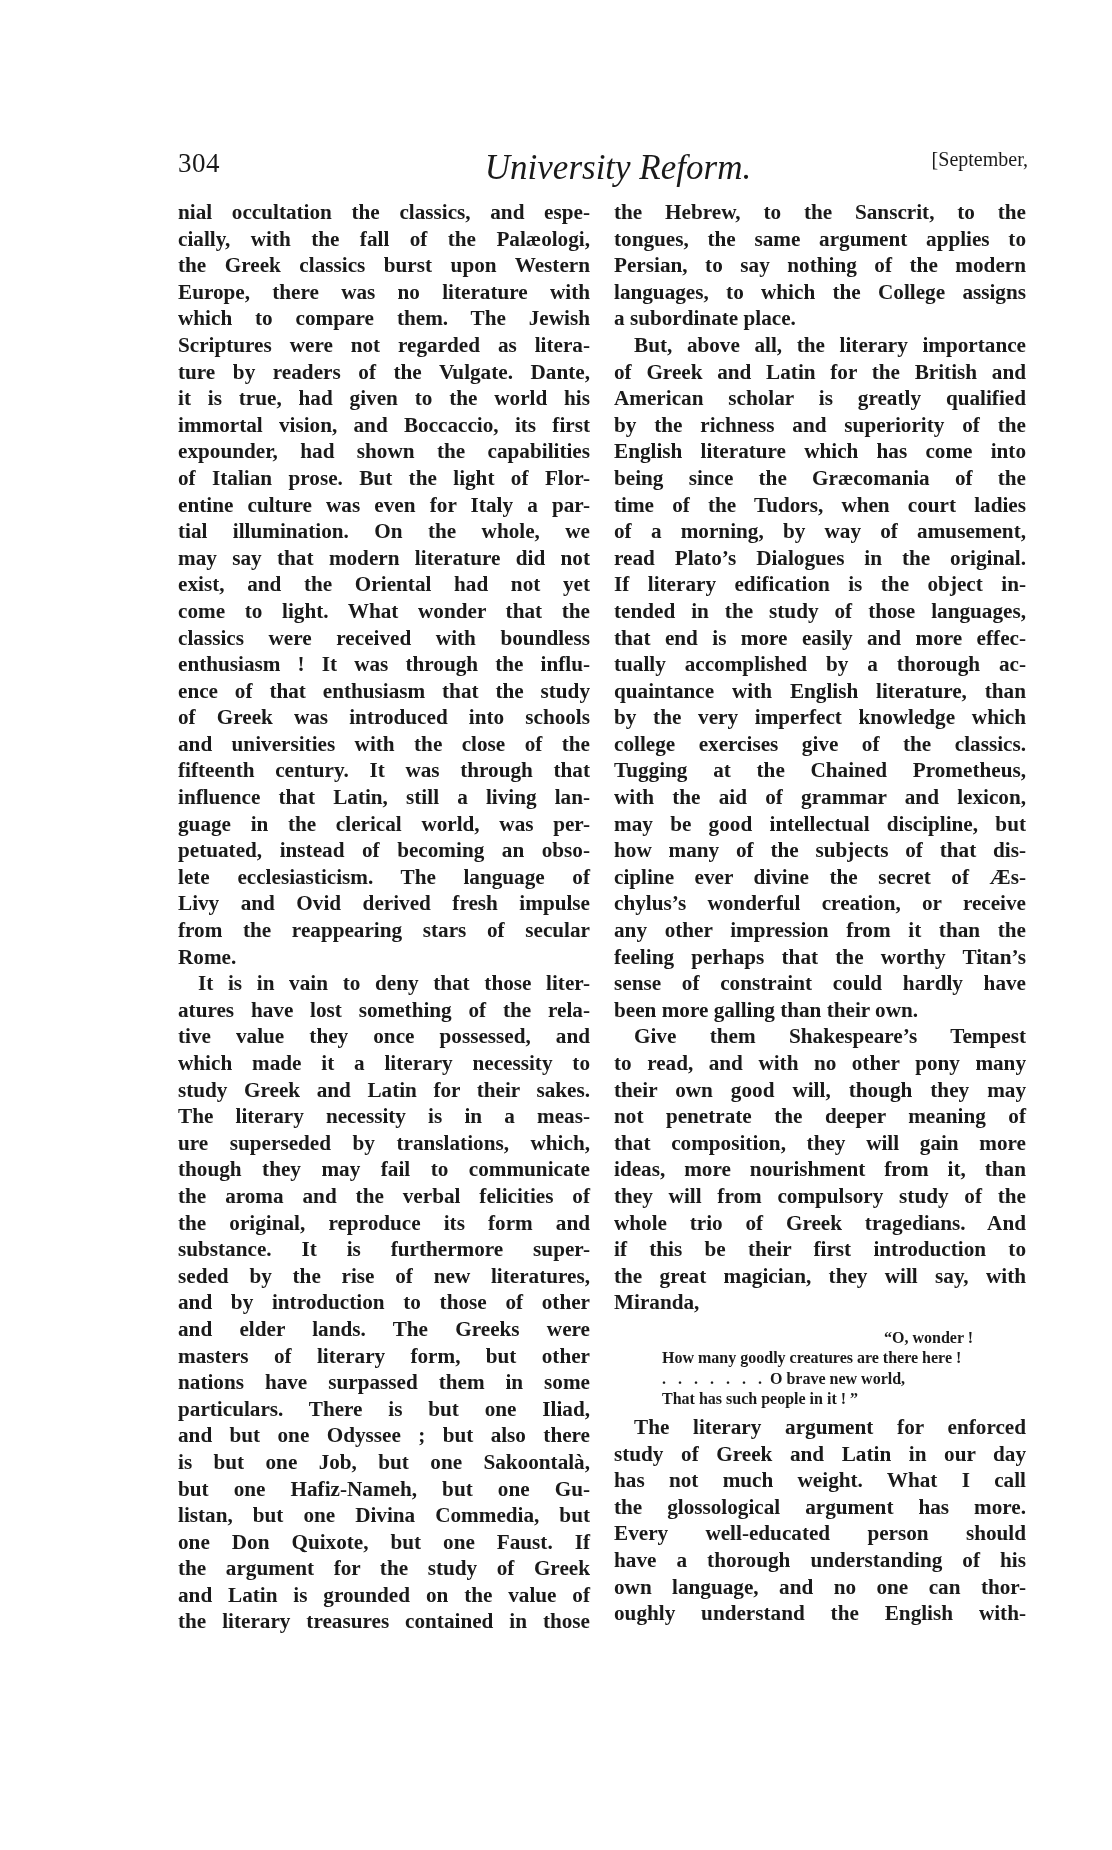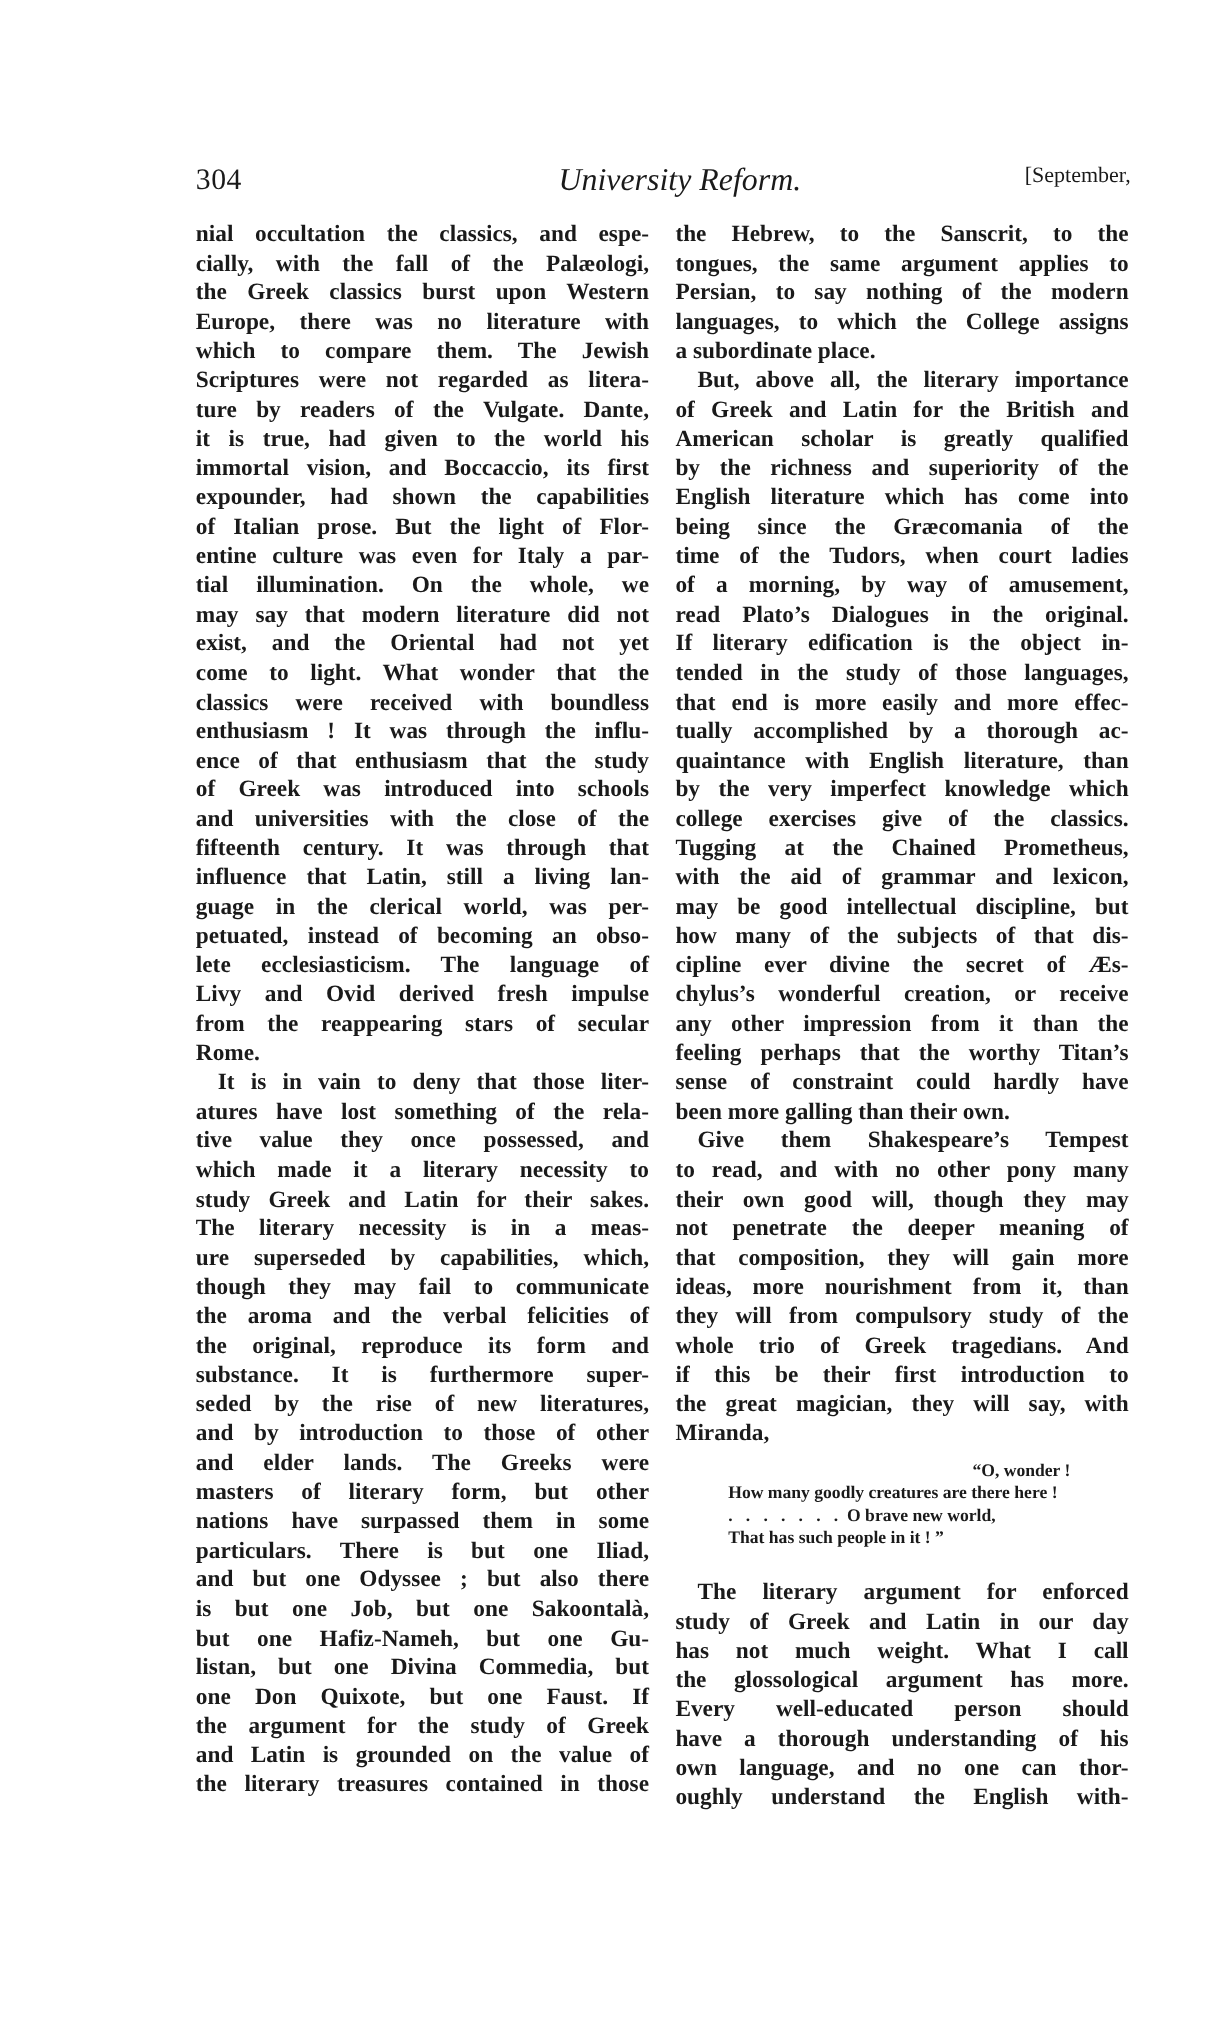--- a/index.html
+++ b/index.html
@@ -2,29 +2,29 @@
 <html><head>
 <meta charset="utf-8">
 <style>
   html, body { margin: 0; padding: 0; background: #ffffff; }
   body { width: 1112px; height: 1850px; position: relative; overflow: hidden;
          font-family: "Liberation Serif", "DejaVu Serif", serif; color: #1a1a1a; }
   .page { position: absolute; left: 0; top: 0; width: 1112px; height: 1455px; }
   .running-head { position: absolute; top: 148px; left: 178px; width: 850px; height: 36px; }
   .page-number { position: absolute; left: 0; top: 0; font-size: 27px; letter-spacing: 0.5px; }
   .running-title { position: absolute; left: 0; width: 100%; top: 0; text-align: center;
-                   font-style: italic; font-size: 29px; padding-left: 30px; box-sizing: border-box; }
+                   font-style: italic; font-size: 35px; padding-left: 30px; box-sizing: border-box; }
   .running-date { position: absolute; right: 0; top: 0; font-size: 20px; }
   .column { position: absolute; top: 199px; width: 412px; font-size: 21.2px; line-height: 26.6px; font-weight: bold; }
   .col-left { left: 178px; }
   .col-right { left: 614px; }
   .line { display: block; white-space: nowrap; text-align: justify; text-align-last: justify; height: 26.6px; }
   .line.last { text-align-last: left; }
   .line.indent { padding-left: 20px; }
-  .quote { margin-top: 12px; margin-bottom: 24px; font-size: 16px; line-height: 20.5px; padding-left: 48px; }
+  .quote { margin-top: 12px; margin-bottom: 4px; font-size: 16px; line-height: 20.5px; padding-left: 48px; }
   .quote .qline { display: block; white-space: pre; height: 20.5px; }
   .quote .qline.q0 { padding-left: 222px; }
 </style>
 </head>
 <body>
 
 <div class="page">
   <div class="running-head">
     <span class="page-number">304</span>
     <span class="running-title">University Reform.</span>
@@ -60,21 +60,21 @@
       <span class="line">lete ecclesiasticism.  The language of</span>
       <span class="line">Livy and Ovid derived fresh impulse</span>
       <span class="line">from the reappearing stars of secular</span>
       <span class="line last">Rome.</span>
       <span class="line indent">It is in vain to deny that those liter-</span>
       <span class="line">atures have lost something of the rela-</span>
       <span class="line">tive value they once possessed, and</span>
       <span class="line">which made it a literary necessity to</span>
       <span class="line">study Greek and Latin for their sakes.</span>
       <span class="line">The literary necessity is in a meas-</span>
-      <span class="line">ure superseded by capabilities, which,</span>
+      <span class="line">ure superseded by translations, which,</span>
       <span class="line">though they may fail to communicate</span>
       <span class="line">the aroma and the verbal felicities of</span>
       <span class="line">the original, reproduce its form and</span>
       <span class="line">substance.  It is furthermore super-</span>
       <span class="line">seded by the rise of new literatures,</span>
       <span class="line">and by introduction to those of other</span>
       <span class="line">and elder lands.  The Greeks were</span>
       <span class="line">masters of literary form, but other</span>
       <span class="line">nations have surpassed them in some</span>
       <span class="line">particulars.  There is but one Iliad,</span>

